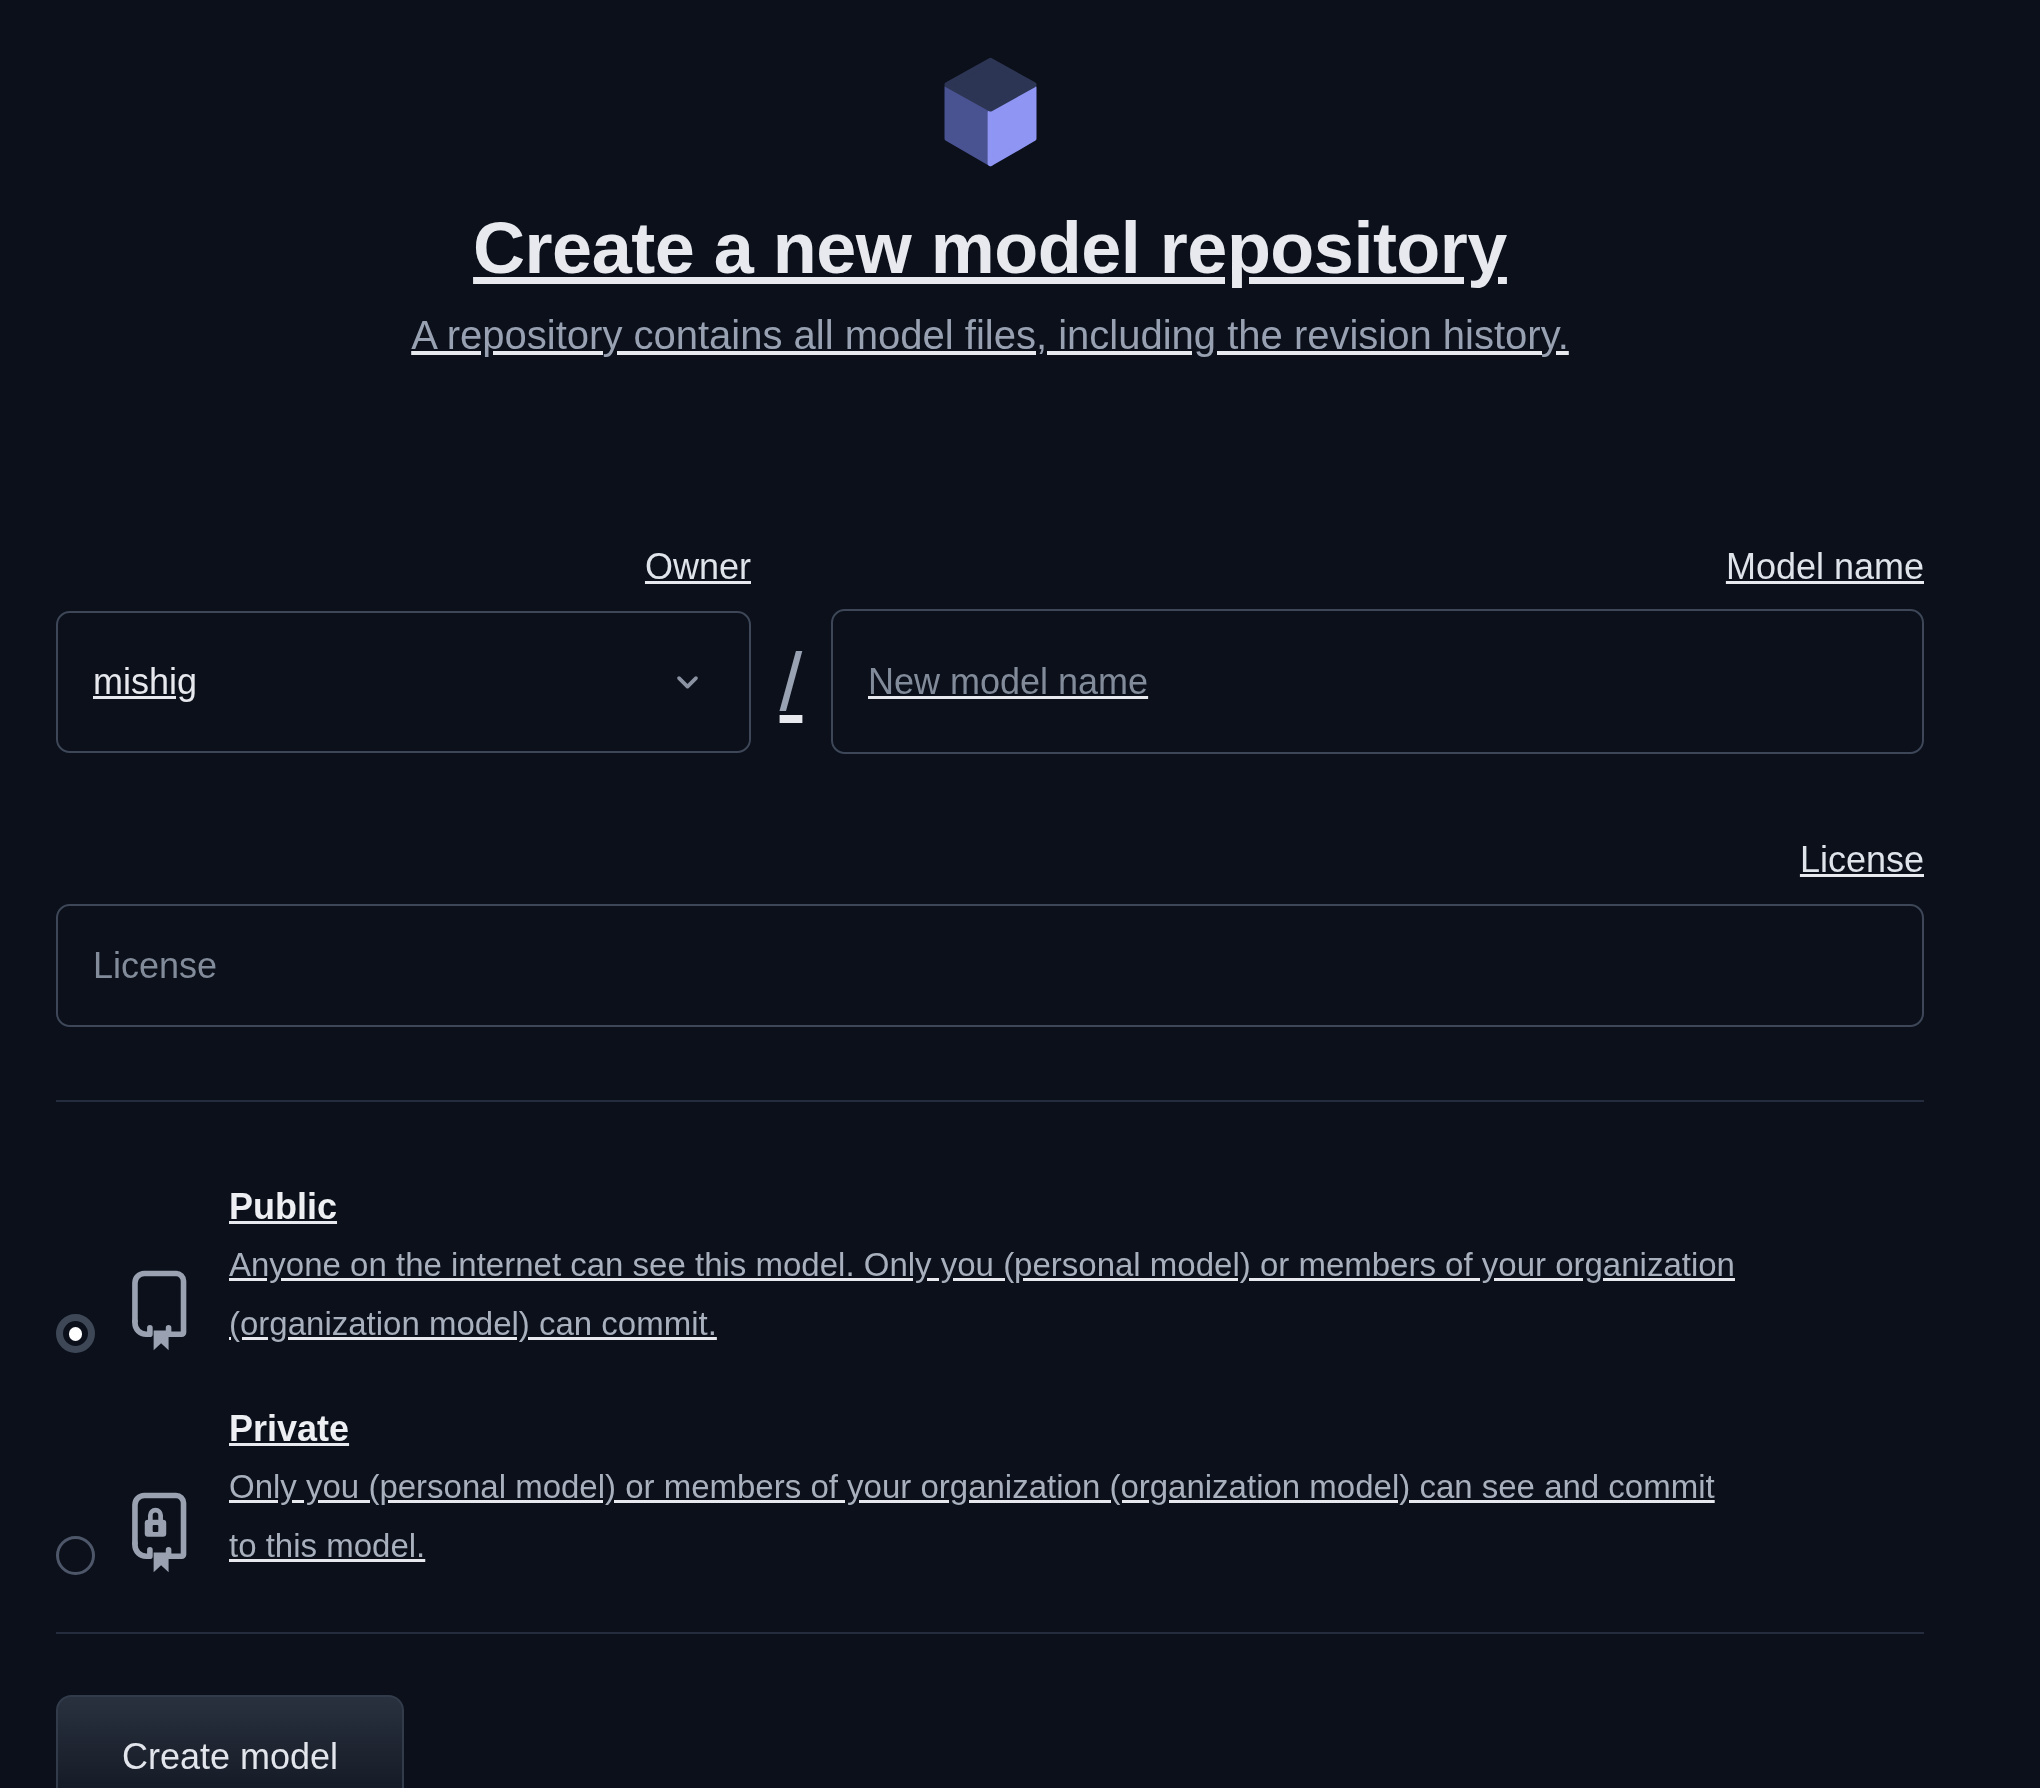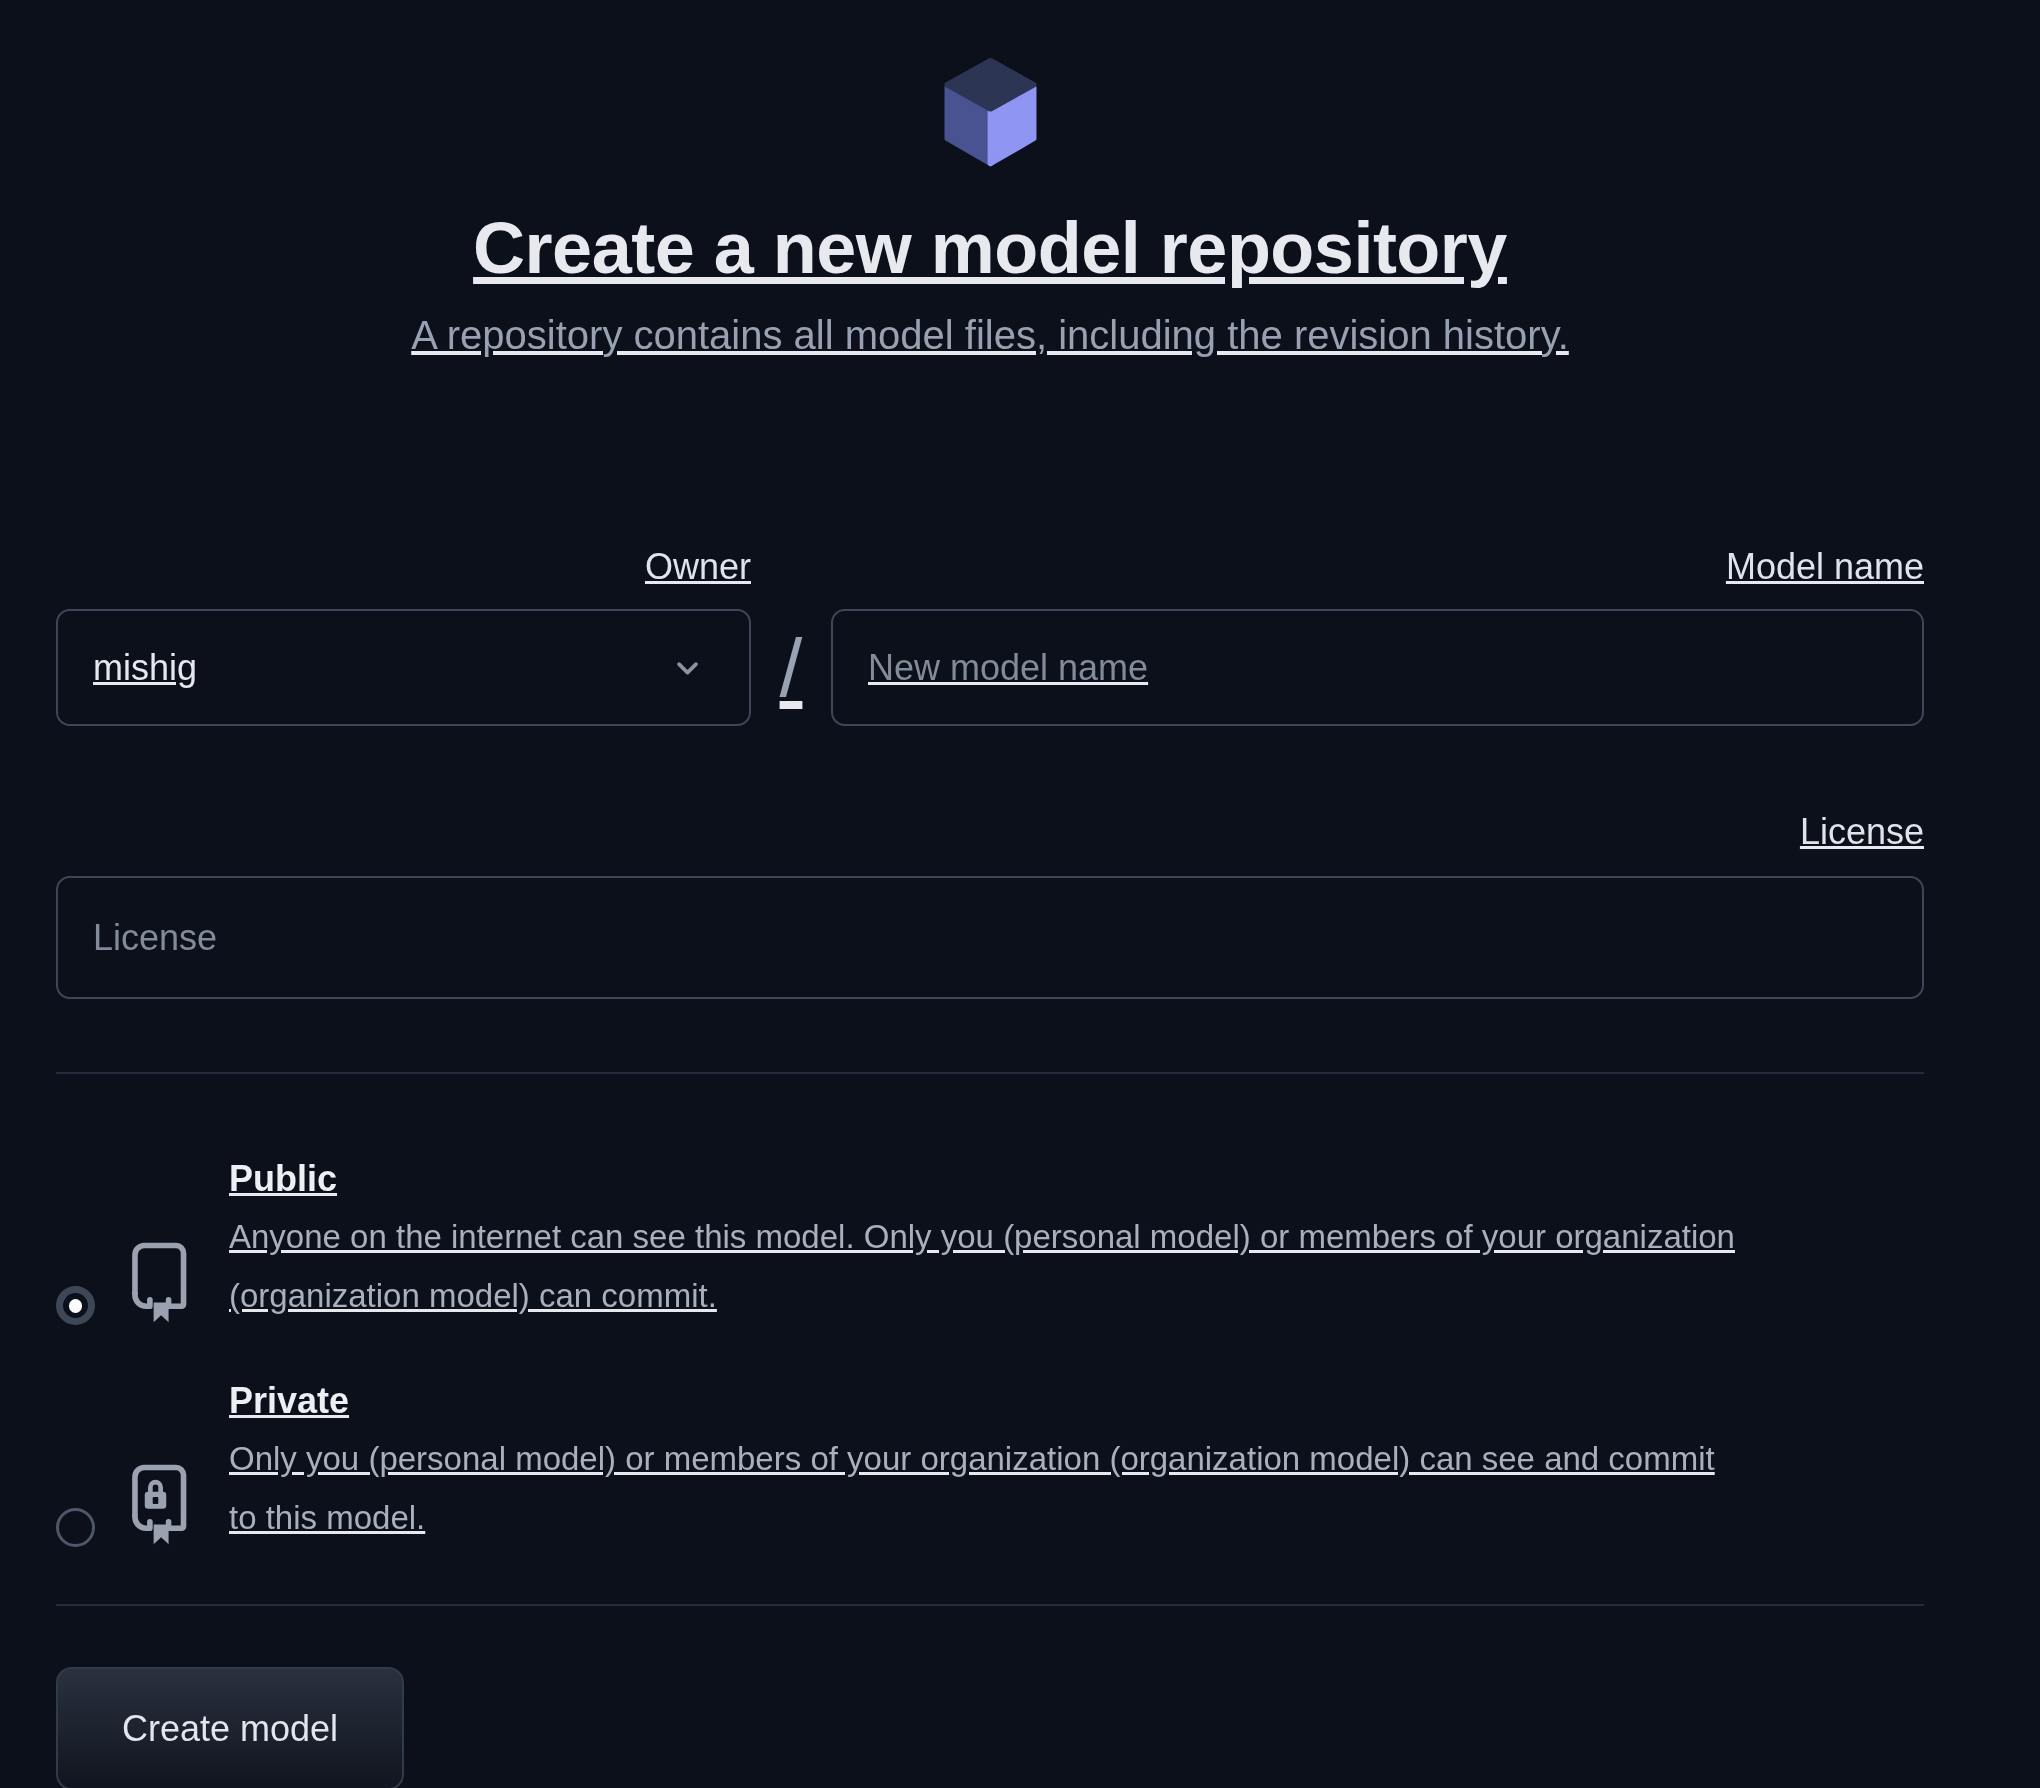--- a/index.html
+++ b/index.html
@@ -40,21 +40,21 @@
   .field-label {
     display: block;
     font-size: 36px;
     line-height: 43px;
     color: #dfe3ea;
     font-weight: 400;
     text-align: right;
   }
   .select {
     position: relative;
-    height: 117px;
+    height: 142px;
     border: 2px solid #3d4757;
     border-radius: 13.7px;
     display: flex;
     align-items: center;
     padding: 0 35px;
     cursor: pointer;
     background: transparent;
   }
   .select-value { font-size: 36px; color: #e6e8ed; }
   .chevron-svg {
@@ -67,21 +67,21 @@
   }
   .slash {
     text-align: center;
     font-size: 82px;
     font-weight: 300;
     color: #99a2b2;
     line-height: 117px;
   }
   .text-input {
     width: 100%;
-    height: 117px;
+    height: 145px;
     background: transparent;
     border: 2px solid #3d4757;
     border-radius: 13.7px;
     padding: 0 35px;
     font-family: "Liberation Sans", sans-serif;
     font-size: 36px;
     color: #e6e8ed;
     outline: none;
   }
   .text-input::placeholder { color: #828b9a; opacity: 1; }

